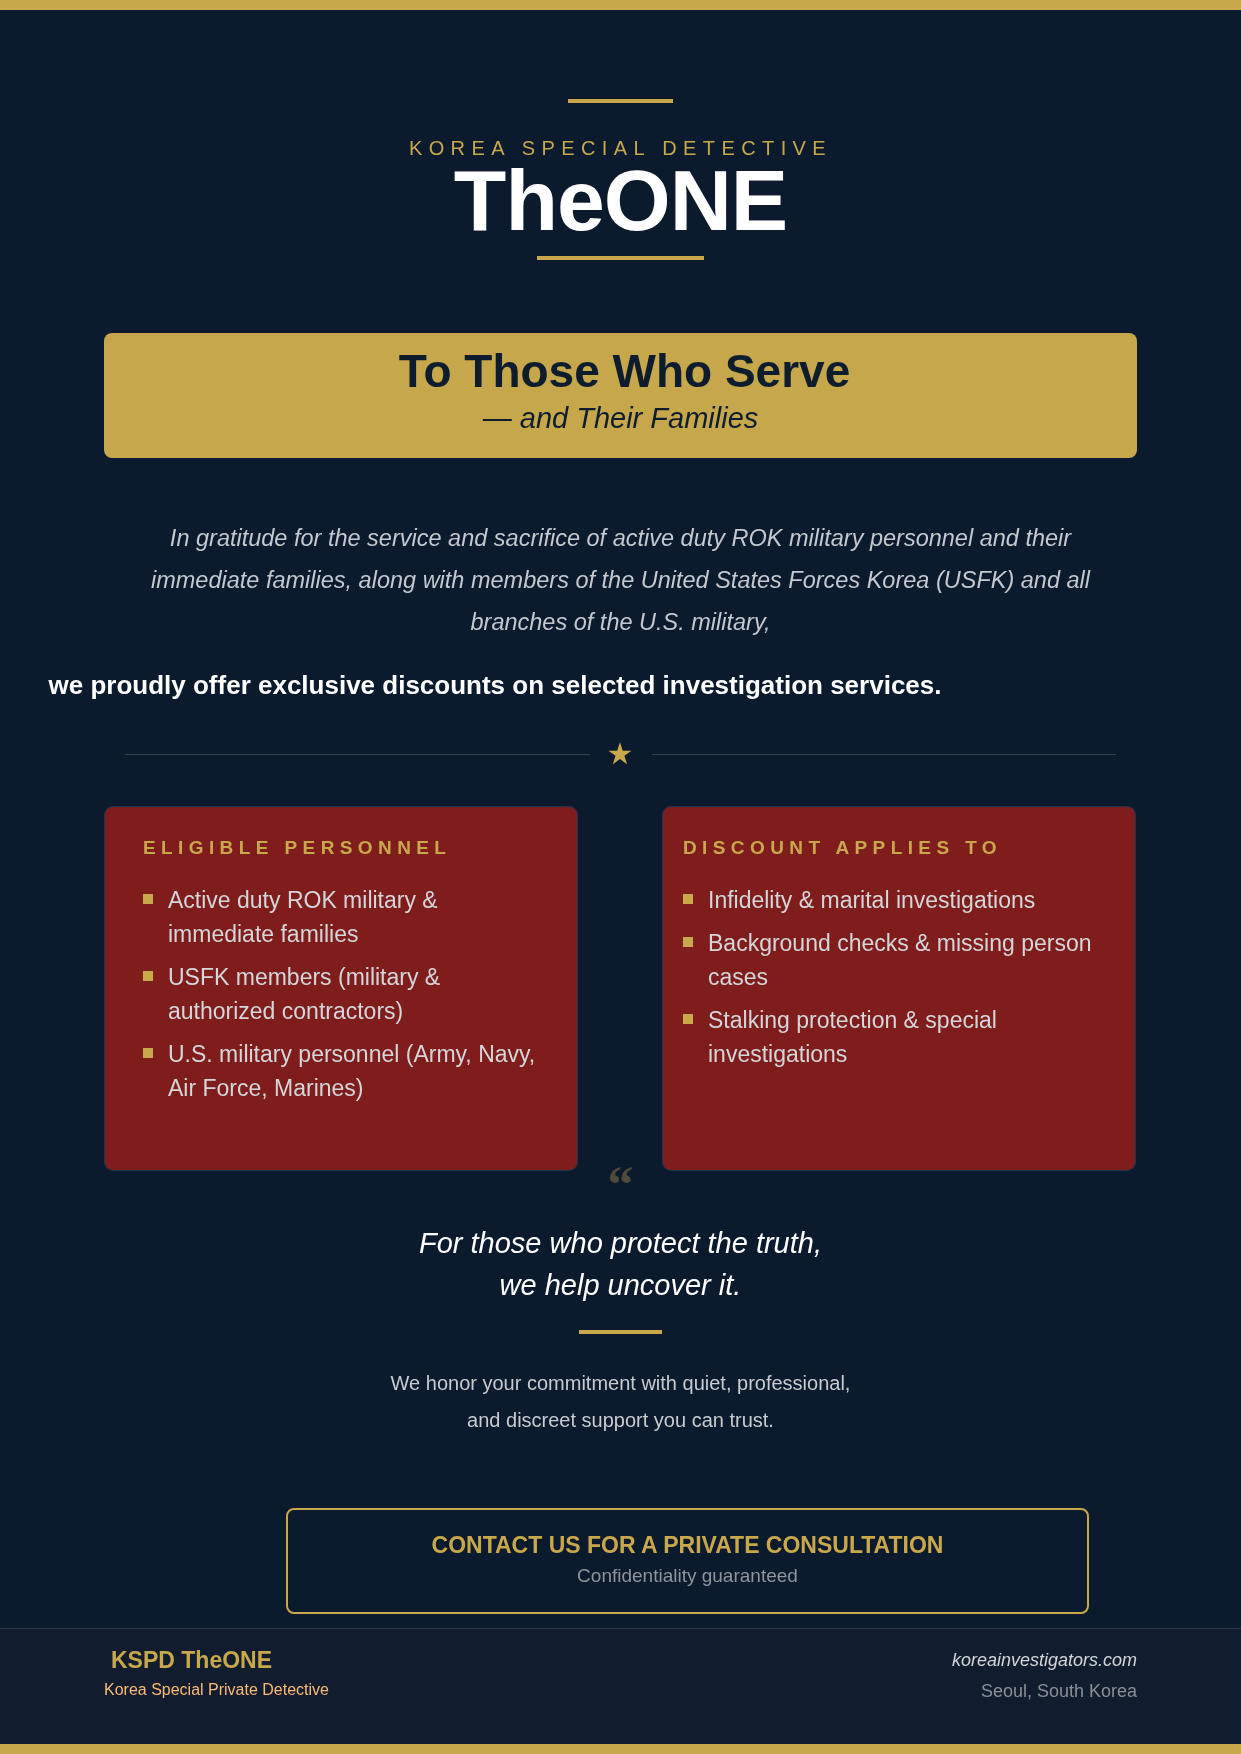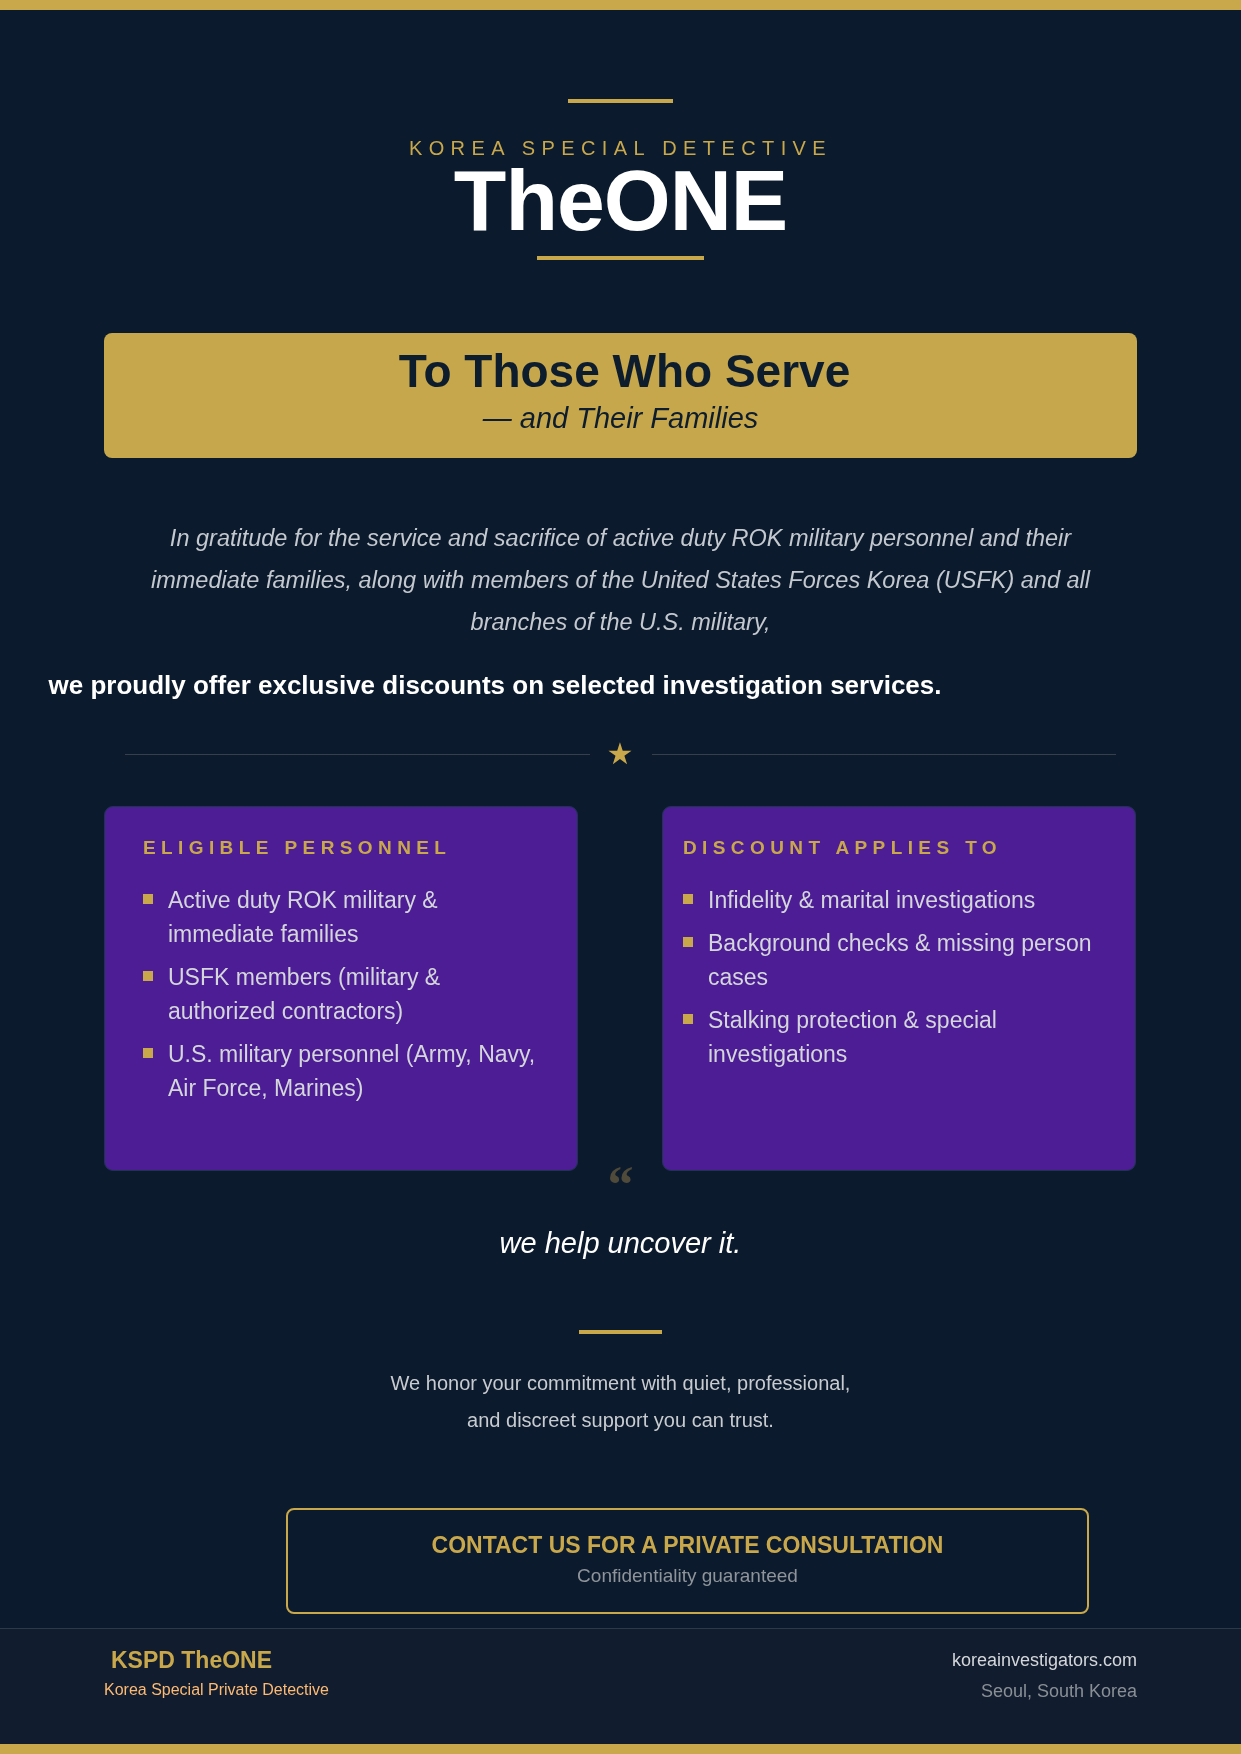--- a/index.html
+++ b/index.html
@@ -38,21 +38,21 @@
     .offer {
       position: absolute; left: 0; top: 670px; width: 990px; text-align: center;
       color: #ffffff; font-size: 26px; font-weight: bold;
     }
     .divider-left { position: absolute; left: 125px; top: 754px; width: 465px; height: 1px; background: #36404b; }
     .divider-right { position: absolute; left: 652px; top: 754px; width: 464px; height: 1px; background: #36404b; }
     .divider-star { position: absolute; left: 600px; top: 736px; width: 40px; text-align: center; color: #c9a84c; font-size: 30px; line-height: 36px; }
 
     .card {
       position: absolute; top: 806px; width: 474px; height: 365px;
-      background: #4c1d95; border: 1px solid #1f3450; border-radius: 9px;
+      background: #7f1d1d; border: 1px solid #1f3450; border-radius: 9px;
       padding: 28px 38px;
     }
     .card-left { left: 104px; }
     .card-right { left: 662px; padding-left: 20px; }
     .card-heading { color: #c9a84c; font-size: 19px; font-weight: bold; letter-spacing: 5.4px; line-height: 26px; }
     .card-list { list-style: none; margin-top: 22px; }
     .card-item { position: relative; padding-left: 25px; color: #d4d6da; font-size: 23px; line-height: 34px; margin-bottom: 9px; }
     .card-bullet { position: absolute; left: 0; top: 11px; width: 10px; height: 10px; background: #c9a84c; }
 
     .quote-mark { position: absolute; left: 600px; top: 1160px; width: 41px; text-align: center; color: #4f4a3a; font-size: 52px; font-family: "Liberation Serif", serif; font-weight: bold; line-height: 50px; }
@@ -72,21 +72,21 @@
     }
     .cta-label { display: block; color: #c9a84c; font-size: 23px; font-weight: bold; margin-top: 20px; line-height: 30px; }
     .cta-sub { display: block; color: #8f949b; font-size: 19px; margin-top: 4px; line-height: 24px; }
 
     .footer {
       position: absolute; left: 0; top: 1628px; width: 1241px; height: 116px;
       background: #111d2e; border-top: 1px solid #2a3a47;
     }
     .footer-brand { position: absolute; left: 111px; top: 18px; color: #c9a84c; font-size: 23px; font-weight: bold; }
     .footer-tagline { position: absolute; left: 104px; top: 52px; color: #fdba74; font-size: 16px; }
-    .footer-site { position: absolute; right: 104px; top: 21px; color: #d4d6da; font-size: 18px; }
+    .footer-site { position: absolute; right: 104px; top: 21px; color: #d4d6da; font-size: 18px; font-style: italic; }
     .footer-location { position: absolute; right: 104px; top: 52px; color: #8a8f96; font-size: 18px; text-align: center; }
   </style>
 </head>
 <body>
 
 <div class="top-bar"></div>
 
 <div class="brand-rule-top"></div>
 <div class="brand-kicker">KOREA SPECIAL DETECTIVE</div>
 <div class="brand-title">TheONE</div>
@@ -135,20 +135,21 @@
     </li>
     <li class="card-item">
       <span class="card-bullet"></span>
       <span>Stalking protection &amp; special investigations</span>
     </li>
   </ul>
 </section>
 
 <div class="quote-mark">“</div>
 <div class="quote">
+  <div>For those who protect the truth,</div>
   <div>we help uncover it.</div>
 </div>
 <div class="quote-rule"></div>
 
 <div class="honor">
   <div>We honor your commitment with quiet, professional,</div>
   <div>and discreet support you can trust.</div>
 </div>
 
 <div class="cta">

